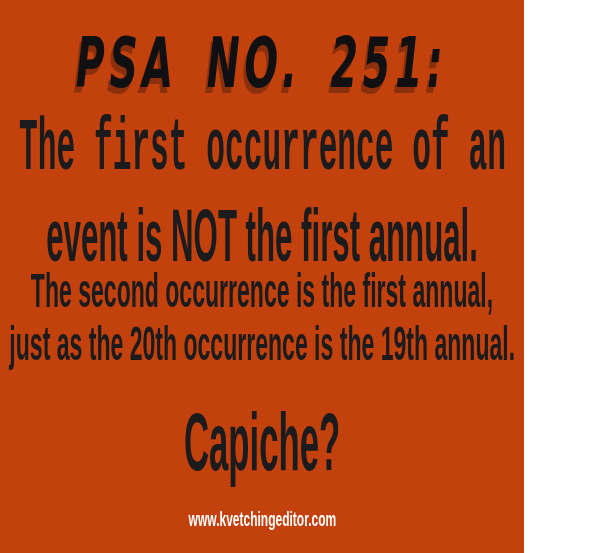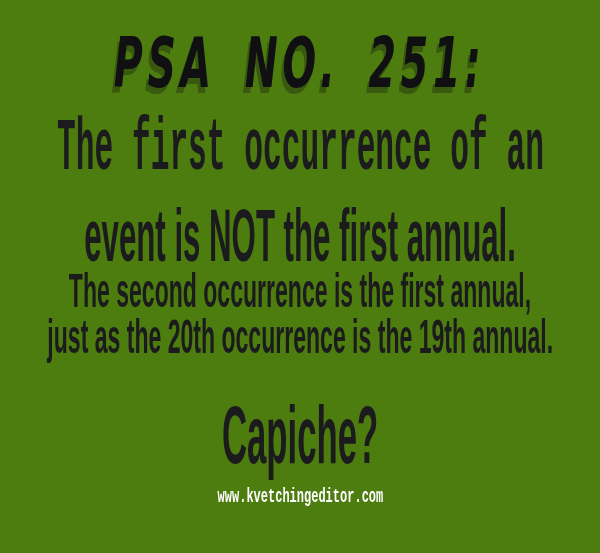--- a/index.html
+++ b/index.html
@@ -1,20 +1,20 @@
 <!DOCTYPE html>
 <html><head>
 <meta charset="utf-8">
 <style>
   html, body { margin: 0; padding: 0; }
   .poster {
     position: relative;
-    width: 600px;
+    width: 524px;
     height: 553px;
-    background: #4d7c0f;
+    background: #c2410c;
     overflow: hidden;
     font-family: "Liberation Sans", sans-serif;
     display: flex;
     flex-direction: column;
     align-items: center;
   }
   .line {
     display: flex;
     justify-content: center;
     align-items: center;
@@ -44,37 +44,37 @@
   .statement-line.second { margin-top: 20px; }
   .statement-line > span {
     font-weight: bold;
     font-size: 48px;
     color: #1b1b1d;
     transform: scale(0.65, 1.55);
   }
   
   .detail-line { height: 46px; }
   .detail-line.first { }
-  .detail-line.second { }
+  .detail-line.second { margin-top: 7px; }
   .detail-line > span {
     font-weight: bold;
     font-size: 32px;
     color: #1b1b1d;
     transform: scale(0.72, 1.50);
   }
   
   .capiche-line { height: 72px; margin-top: 38px; }
   .capiche-line > span {
     font-weight: bold;
     font-size: 56px;
     color: #1b1b1d;
     transform: scale(0.62, 1.45);
   }
   
-  .footer-line { height: 22px; margin-top: 16px; font-family: Liberation Mono, monospace; }
+  .footer-line { height: 22px; margin-top: 32px; }
   .footer-line > span {
     font-weight: bold;
     font-size: 16px;
     color: #ffffff;
     transform: scale(0.75, 1.30);
   }
 </style>
 </head>
 <body>
 

